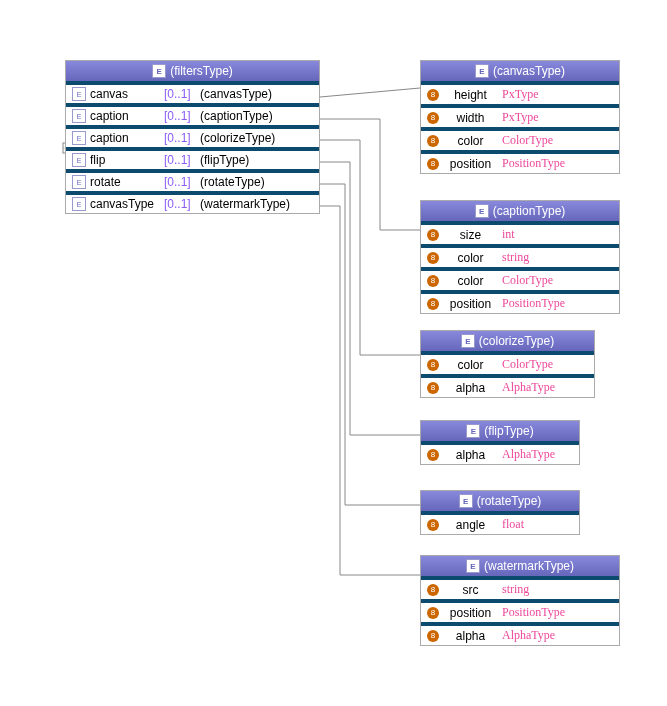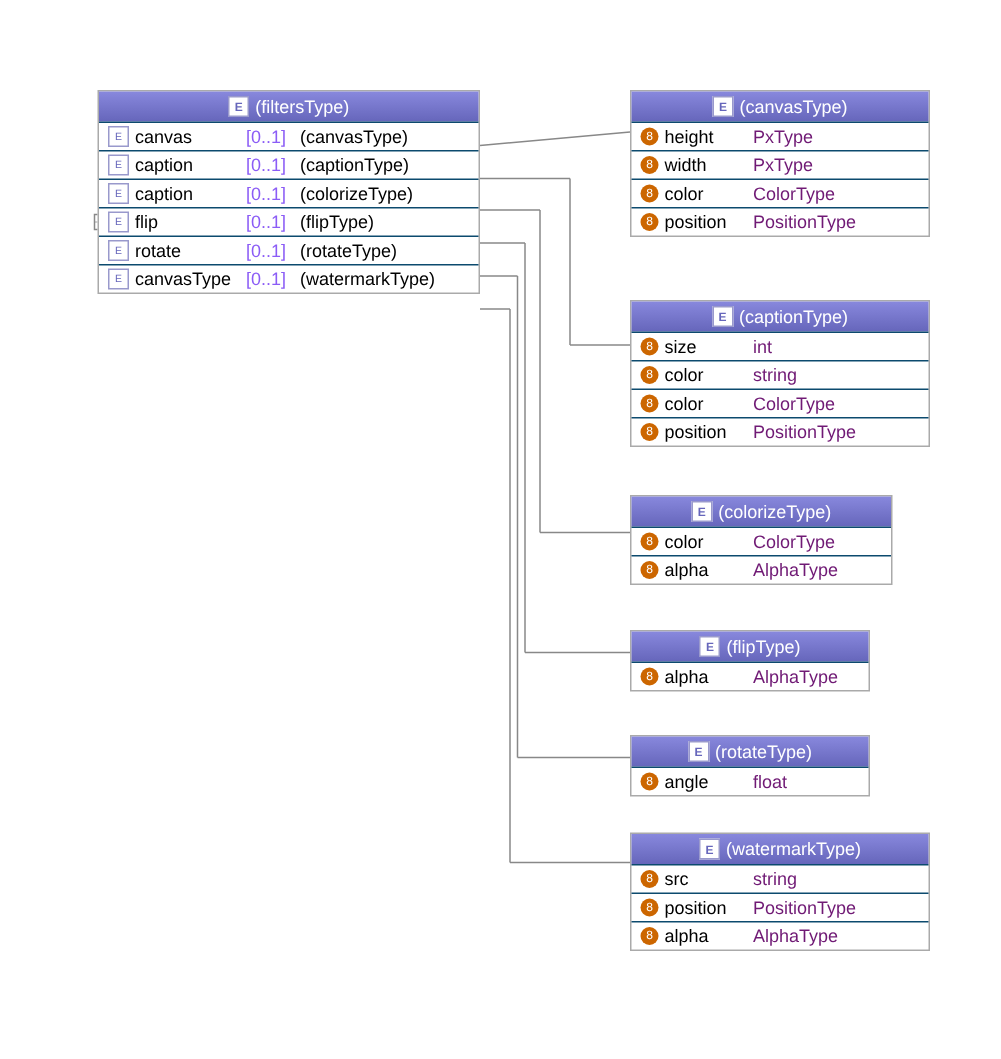--- a/index.html
+++ b/index.html
@@ -57,21 +57,21 @@
       line-height: 14px;
       text-align: center;
       color: #6666bb;
       font-weight: bold;
     }
 
     .uml-row {
       display: flex;
       align-items: center;
       padding: 2px 6px;
-      border-top: 1px solid #0c4a6e;
+      border-top: 4px solid #0c4a6e;
       gap: 4px;
       white-space: nowrap;
     }
 
     .uml-row:first-child {
       border-top: none;
     }
 
     .attr-icon {
       display: inline-block;
@@ -109,24 +109,26 @@
       min-width: 32px;
     }
 
     .field-type {
       color: #000;
     }
 
     .attr-name {
       min-width: 55px;
       color: #000;
+      text-align: center;
     }
 
     .attr-type {
-      color: #701a75;
+      color: #ec4899;
+      font-family: Liberation Serif, serif;
     }
   </style>
 </head>
 <body>
 
 <div class="diagram-container">
 
   <svg class="connectors">
 
     <line x1="320" y1="97" x2="420" y2="88" stroke="#888" stroke-width="1"></line>

